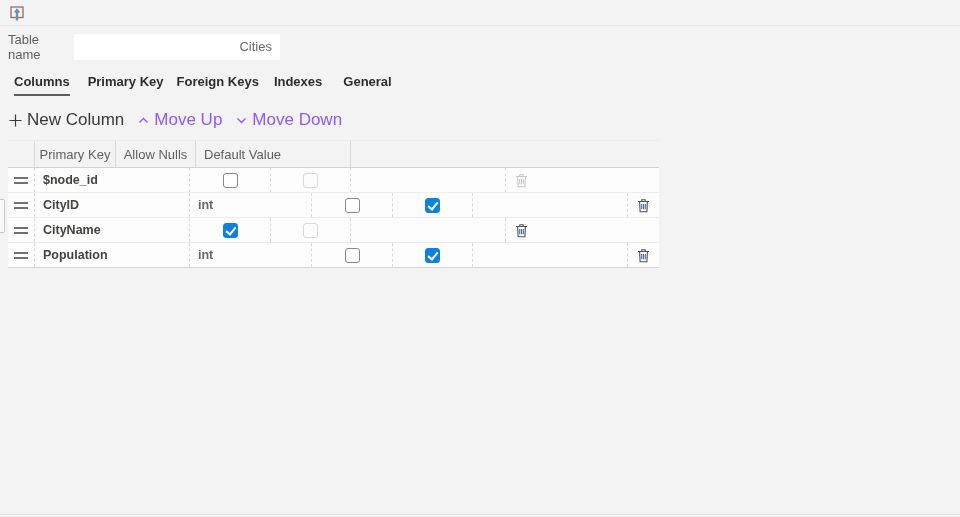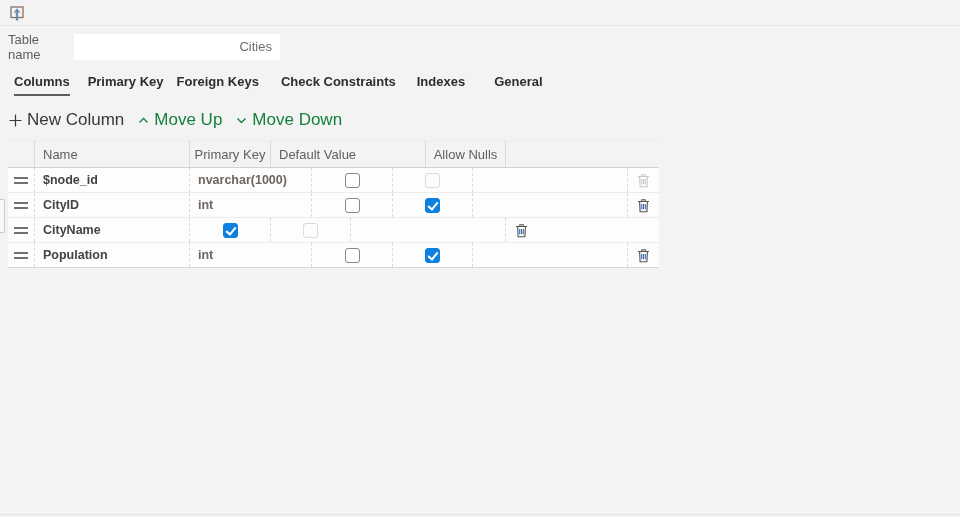--- a/index.html
+++ b/index.html
@@ -24,29 +24,29 @@
     font-family:"Liberation Sans","DejaVu Sans",sans-serif;
     text-align:right;
   }
 
   
   .tabs { margin:13px 0 0 14px; display:flex; align-items:flex-end; height:23px; }
   .tab { font-size:13px; font-weight:700; color:#2f2d2b; padding-bottom:5px; border-bottom:2px solid transparent; cursor:pointer; white-space:nowrap; }
   .tab.active { border-bottom-color:#5f5d5b;margin-top:25px; }
   .tabs .tab:nth-child(1){ margin-right:18px; }
   .tabs .tab:nth-child(2){ margin-right:13px; }
-  .tabs .tab:nth-child(3){ margin-right:22px; }
+  .tabs .tab:nth-child(3){ margin-right:15px; }
   .tabs .tab:nth-child(4){ margin-right:21px; }
   .tabs .tab:nth-child(5){ margin-right:29px; }
 
   
   .grid-toolbar { margin:13px 0 0 8px; height:22px; display:flex; align-items:center; gap:13px; }
   .tb-btn { display:flex; align-items:center; gap:4px; background:transparent; border:none; font-size:17px; color:#3b3937; cursor:pointer; padding:0; font-family:inherit; }
   .tb-btn .tb-ic { display:flex; align-items:center; }
-  .tb-btn.disabled { color:#15803d; cursor:default; }
+  .tb-btn.disabled { color:#8b5cf6; cursor:default; }
 
   
   .grid { margin:9px 0 0 8px; width:651px; border-top:1px solid #ececec; }
   .grid-header, .grid-row { display:flex; }
   .grid-header { height:27px; border-bottom:1px solid #d2d2d2; }
   .grid-header .cell { font-size:13px; color:#61605e; display:flex; align-items:center; padding-left:8px; border-right:1px solid #d9d9d9; }
   .grid-header .cell:last-child { border-right:none; }
   .grid-row { height:25px; background:#fdfdfd; border-bottom:1px solid #ececec; }
   .grid-row:last-child { border-bottom:1px solid #d7d7d7; }
   .grid-row .cell { display:flex; align-items:center; padding-left:8px; border-right:1px dashed #dddbd9; font-size:12.5px;font-weight:bold; }
@@ -98,21 +98,20 @@
 
 <div class="form-row">
   <label>Table name</label>
   <input class="tbl-input" type="text" value="Cities" style="">
 </div>
 
 <div class="tabs" id="tab-bar">
     <div class="tab active"><span class="tab-label">Columns</span></div>
     <div class="tab"><span class="tab-label">Primary Key</span></div>
     <div class="tab"><span class="tab-label">Foreign Keys</span></div>
-    <div class="tab"><span class="tab-label">Check Constraints</span></div>
     <div class="tab"><span class="tab-label">Indexes</span></div>
     <div class="tab"><span class="tab-label">General</span></div>
   </div>
 
 <div class="grid-toolbar">
   <button class="tb-btn" id="btn-new-column">
     <span class="tb-ic">
       <svg width="15" height="15" viewBox="0 0 15 15">
           <path d="M7.5 1.5v12M1.5 7.5h12" stroke="currentColor" stroke-width="1.2" fill="none"></path>
         </svg>
@@ -133,36 +132,32 @@
           <path d="M2.5 4.5l4 4 4-4" stroke="currentColor" stroke-width="1.3" fill="none"></path>
         </svg>
     </span>
     <span>Move Down</span>
   </button>
 </div>
 
 <div class="grid">
   <div class="grid-header">
     <div class="cell c-handle"></div>
-    <div class="cell c-name">Name</div>
     <div class="cell c-pk">Primary Key</div>
+    <div class="cell c-nulls">Allow Nulls</div>
     <div class="cell c-def">Default Value</div>
-    <div class="cell c-nulls">Allow Nulls</div>
     <div class="cell c-act"></div>
   </div>
   <div id="grid-rows">
       <div class="grid-row">
     <div class="cell c-handle">
           <span class="drag"></span>
         </div>
     <div class="cell c-name">
           <span class="name-text">$node_id</span>
-        </div>
-    <div class="cell c-type">
-          <span class="type-text">nvarchar(1000)</span>
         </div>
     <div class="cell c-pk">
           <span class="cb"></span>
         </div>
     <div class="cell c-nulls">
           <span class="cb disabled"></span>
         </div>
     <div class="cell c-def">
           <span class="def-text"></span>
         </div>

